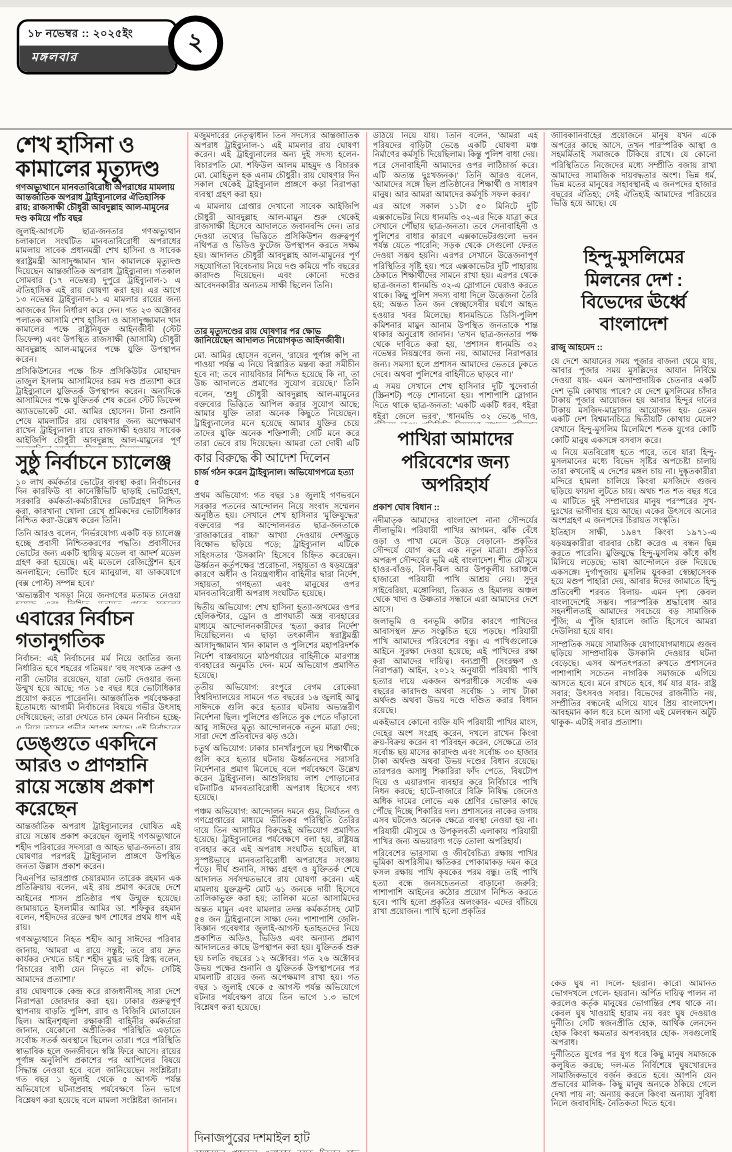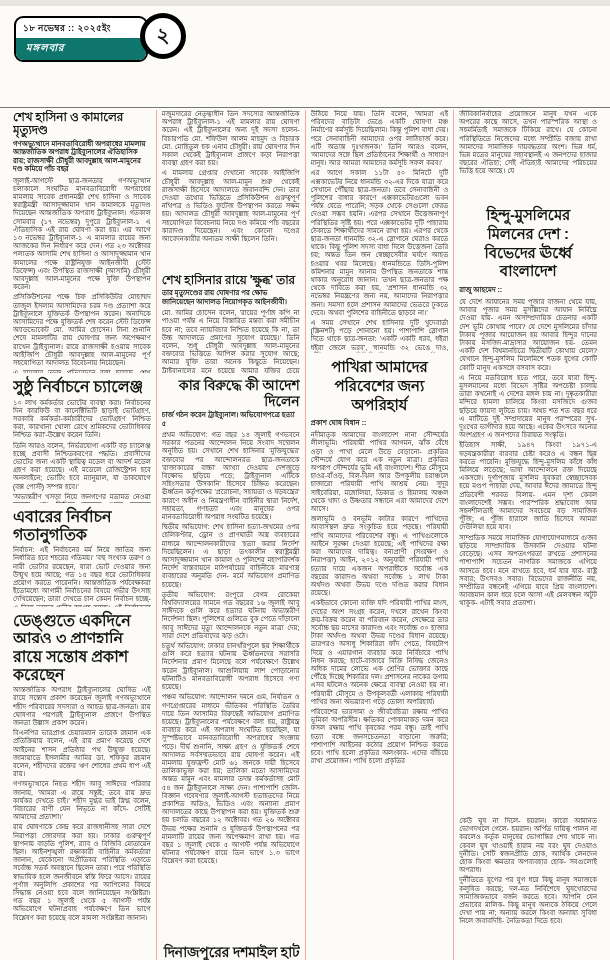--- a/index.html
+++ b/index.html
@@ -6,45 +6,45 @@
   .page{
     width:610px;height:960px;margin:6px auto;position:relative;overflow:hidden;
     background:#fcfbf7;color:#151515;
     font-family:"Liberation Sans","DejaVu Sans",sans-serif;
   }
   
   .header{position:absolute;top:0;left:0;right:0;height:101px;border-bottom:1px solid #777;}
   .date-cluster{position:absolute;left:14px;top:10px;width:180px;height:48px;}
   .date-box{border:2px solid #000;border-radius:9px;overflow:hidden;width:130px;background:#fff;}
   .date-line{font-size:9px;font-weight:bold;padding:3px 7px 2px;letter-spacing:.3px;white-space:nowrap;}
-  .day-line{background:#0f766e;color:#fff;font-style:italic;font-weight:bold;font-size:10px;padding:2px 10px 3px;letter-spacing:1px;}
+  .day-line{background:#404040;color:#fff;font-style:italic;font-weight:bold;font-size:10px;padding:2px 10px 3px;letter-spacing:1px;}
   .page-circle{
     position:absolute;left:126px;top:-3px;width:36px;height:36px;border-radius:50%;
     background:#fff;border:5px solid #000;display:flex;align-items:center;justify-content:center;
     font-size:20px;font-weight:bold;
   }
   .masthead{position:absolute;right:12px;top:10px;text-align:right;line-height:1;}
   .masthead-top{display:inline-block;background:#000;color:#fff;font-size:10px;font-weight:bold;
     padding:2px 5px;margin-right:58px;margin-bottom:-4px;}
   .masthead-main{font-size:37px;font-weight:bold;letter-spacing:-1px;display:block;}
   
   .cols{position:absolute;top:104px;left:8px;right:8px;bottom:3px;display:flex;}
   .col{flex:1 1 0;min-width:0;overflow:hidden;padding:0 5px;}
   .col + .col{border-left:1px solid #fca5a5;}
   .story{overflow:hidden;}
   .h-263{height:263px}.h-130{height:130px}.h-104{height:104px}.h-36{height:36px}
   .h-163{height:163px}.h-100{height:100px}.h-567{height:567px}
   .h-243{height:243px}.h-91{height:91px}.h-616{height:616px}
   .grow{height:auto}
   
   .body-text p{font-size:6.8px;line-height:8.2px;text-align:justify;margin:0 0 2px;word-spacing:.4px;}
-  .headline-xl{font-size:12px;font-weight:bold;line-height:1.12;margin:1px 0 2px;letter-spacing:-.2px;}
+  .headline-xl{font-size:18px;font-weight:bold;line-height:1.12;margin:1px 0 2px;letter-spacing:-.2px;}
   .deck{font-size:7px;font-weight:bold;line-height:8.4px;margin:0 0 3px;}
   .subhead{font-size:16px;font-weight:bold;line-height:1.1;margin:5px 0 3px;letter-spacing:-.2px;}
-  .headline-md{font-size:14px;font-weight:bold;line-height:1.15;margin:4px 0 2px;letter-spacing:-.2px;text-align:right;}
+  .headline-md{font-size:10px;font-weight:normal;line-height:1.15;margin:4px 0 2px;letter-spacing:-.2px;}
   .headline-c{font-size:15px;font-weight:bold;line-height:1.25;text-align:center;margin:5px 2px 3px;letter-spacing:-.2px;}
   .byline{font-size:7px;font-weight:bold;margin:0 0 2px;}
 </style>
 </head>
 <body>
 
 <div class="page">
 
   <div class="header">
     <div class="date-cluster">
@@ -100,21 +100,20 @@
     </div>
 
     <div class="col">
       <div class="story h-163">
         <div class="body-text">
           <p>মজুমদারের নেতৃত্বাধীন তিন সদস্যের আন্তর্জাতিক অপরাধ ট্রাইব্যুনাল-১ এই মামলার রায় ঘোষণা করেন। এই ট্রাইব্যুনালের অন্য দুই সদস্য হলেন- বিচারপতি মো. শফিউল আলম মাহমুদ ও বিচারক মো. মোহিতুল হক এনাম চৌধুরী। রায় ঘোষণার দিন সকাল থেকেই ট্রাইব্যুনাল প্রাঙ্গণে কড়া নিরাপত্তা ব্যবস্থা গ্রহণ করা হয়।</p>
           <p>এ মামলায় গ্রেপ্তার দেখানো সাবেক আইজিপি চৌধুরী আবদুল্লাহ আল-মামুন শুরু থেকেই রাজসাক্ষী হিসেবে আদালতে জবানবন্দি দেন। তার দেওয়া তথ্যের ভিত্তিতে প্রসিকিউশন গুরুত্বপূর্ণ নথিপত্র ও ভিডিও ফুটেজ উপস্থাপন করতে সক্ষম হয়। আদালত চৌধুরী আবদুল্লাহ আল-মামুনের পূর্ণ সহযোগিতা বিবেচনায় নিয়ে দণ্ড কমিয়ে পাঁচ বছরের কারাদণ্ড দিয়েছেন। এবং কোনো দণ্ডের আবেদনকারীর অন্যতম সাক্ষী ছিলেন তিনি।</p>
         </div>
       </div>
       <div class="story h-100">
-        <div class="headline-xl">শেখ হাসিনার রায়ে 'ক্ষুব্ধ' তার</div>
         <div class="deck">তার মৃত্যুদণ্ডের রায় ঘোষণার পর ক্ষোভ জানিয়েছেন আদালত নিয়োগকৃত আইনজীবী।</div>
         <div class="body-text">
           <p>মো. আমির হোসেন বলেন, 'রায়ের পূর্ণাঙ্গ কপি না পাওয়া পর্যন্ত এ নিয়ে বিস্তারিত মন্তব্য করা সমীচীন হবে না; তবে ন্যায়বিচার নিশ্চিত হয়েছে কি না, তা উচ্চ আদালতে প্রমাণের সুযোগ রয়েছে।' তিনি বলেন, 'শুধু চৌধুরী আবদুল্লাহ আল-মামুনের বক্তব্যের ভিত্তিতে আপিল করার সুযোগ আছে; আমার যুক্তি তারা অনেক কিছুতে নিয়েছেন। ট্রাইব্যুনালের মনে হয়েছে আমার যুক্তির চেয়ে তাদের যুক্তি অনেক শক্তিশালী; সেটি মনে করে তারা ভেবে রায় দিয়েছেন। আমরা তো দোষী এটি আইনে বলবো না।'</p>
         </div>
       </div>
       <div class="story h-567">
         <div class="headline-md">কার বিরুদ্ধে কী আদেশ দিলেন</div>
         <div class="deck">চার্জ গঠন করেন ট্রাইব্যুনাল। অভিযোগপত্রে হত্যা ৫</div>
         <div class="body-text">
           <p>প্রথম অভিযোগ: গত বছর ১৪ জুলাই গণভবনে সরকার পতনের আন্দোলন নিয়ে সংবাদ সম্মেলন অনুষ্ঠিত হয়। সেখানে শেখ হাসিনার 'মুক্তিযুদ্ধের' বক্তব্যের পর আন্দোলনরত ছাত্র-জনতাকে 'রাজাকারের বাচ্চা' আখ্যা দেওয়ায় দেশজুড়ে বিক্ষোভ ছড়িয়ে পড়ে; ট্রাইব্যুনাল এটিকে সহিংসতার 'উসকানি' হিসেবে চিহ্নিত করেছেন। ঊর্ধ্বতন কর্তৃপক্ষের 'প্ররোচনা, সহায়তা ও ষড়যন্ত্রের' কারণে অধীন ও নিয়ন্ত্রণাধীন বাহিনীর দ্বারা নির্দেশ, সহায়তা, গণহত্যা এবং মানুষের ওপর মানবতাবিরোধী অপরাধ সংঘটিত হয়েছে।</p>

